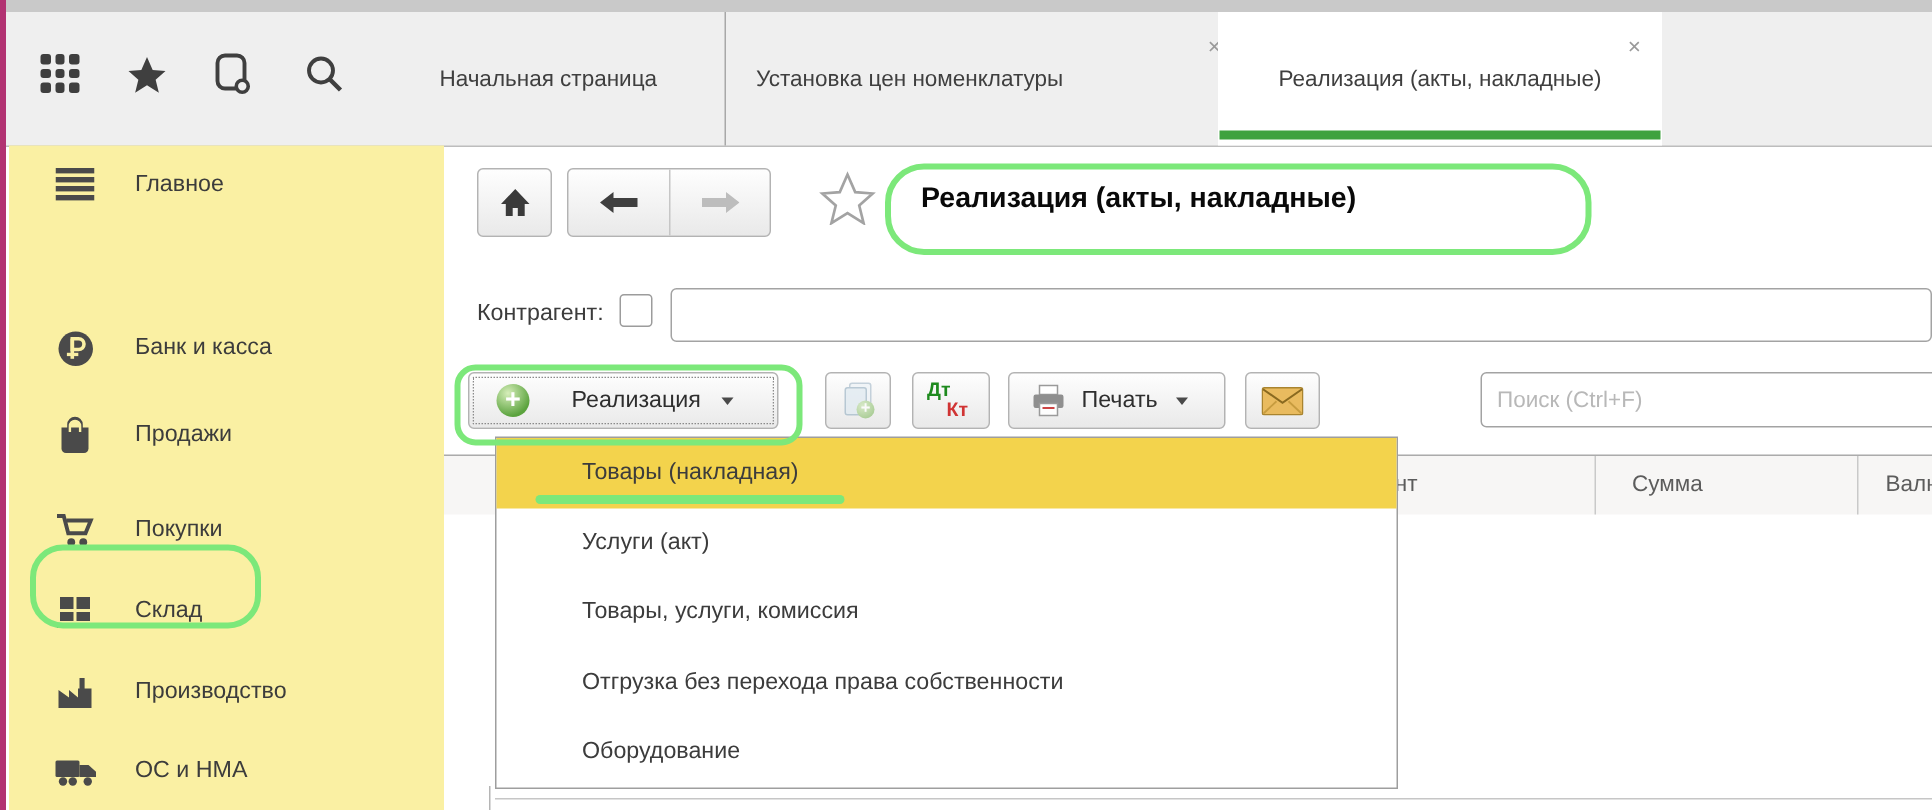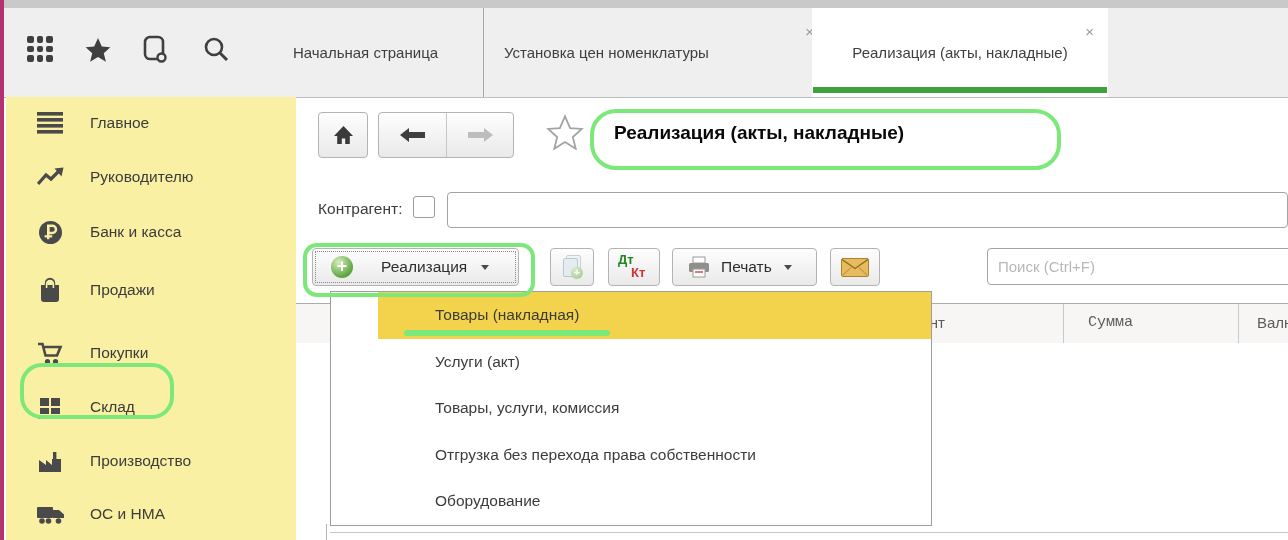--- a/index.html
+++ b/index.html
@@ -49,21 +49,21 @@
   .sphere{width:22px;height:22px;border-radius:50%;background:radial-gradient(circle at 35% 28%,#d6eeba,#5ba33e 72%);
           color:#fff;font-size:18px;font-weight:bold;text-align:center;line-height:21px;flex:0 0 auto;}
 
   
   .grid-header{left:296px;top:303px;width:992px;height:40px;background:#f7f6f5;border-top:1px solid #ababab;z-index:1;}
   .col-sep{position:absolute;top:0;bottom:0;width:1px;background:#c9c9c9;}
   .col-label{position:absolute;top:10px;font-size:15px;color:#5c5c5c;white-space:nowrap;}
 
   
   .menu{left:330px;top:291px;width:602px;height:235px;background:#fff;border:1px solid #9e9e9e;z-index:10;}
-  .menu-item{position:relative;height:46.6px;line-height:46.6px;padding-left:57px;font-size:15.5px;color:#3c3c3c;cursor:pointer;white-space:nowrap;margin-left:47px;}
+  .menu-item{position:relative;height:46.6px;line-height:46.6px;padding-left:57px;font-size:15.5px;color:#3c3c3c;cursor:pointer;white-space:nowrap;}
   .menu-item.hl{background:#f3d34c;}
 
   .thin-h{background:#c6c6c6;height:1px;}
   .thin-v{background:#b5b5b5;width:1px;}
 
   .dtkt-top{position:absolute;left:9px;top:3px;font-size:13px;font-weight:bold;color:#1e8a1e;}
   .dtkt-bot{position:absolute;left:22px;top:16px;font-size:13px;font-weight:bold;color:#d03434;text-align:right;}
 
   .doc-ico{position:relative;width:22px;height:24px;opacity:.75;margin:0 auto;}
   .doc-ico .p1{position:absolute;left:5px;top:0;width:13px;height:17px;background:#eef3f7;border:1px solid #b3c4d1;border-radius:2px;}
@@ -130,29 +130,20 @@
       <span class="side-ico">
         <svg width="26" height="22" viewBox="0 0 26 22">
             <rect y="0" width="26" height="3.6" fill="#4a4a4a"></rect>
             <rect y="6" width="26" height="3.6" fill="#4a4a4a"></rect>
             <rect y="12" width="26" height="3.6" fill="#4a4a4a"></rect>
             <rect y="18" width="26" height="3.6" fill="#4a4a4a"></rect>
           </svg>
       </span>
       <span class="side-label">Главное</span>
     </div>
-    <div class="side-item" style="top:62px;">
-      <span class="side-ico">
-        <svg width="27" height="20" viewBox="0 0 27 20">
-            <polyline points="1,17 9,8 14,12 23,3" fill="none" stroke="#4a4a4a" stroke-width="3.2"></polyline>
-            <polygon points="17.5,1.5 26.5,0.5 24.5,9.5" fill="#4a4a4a"></polygon>
-          </svg>
-      </span>
-      <span class="side-label">Руководителю</span>
-    </div>
     <div class="side-item" style="top:175px;">
       <span class="side-ico">
         <svg width="24" height="26" viewBox="0 0 24 26">
           <path d="M3 8 h18 v14 a3 3 0 0 1 -3 3 H6 a3 3 0 0 1 -3 -3 z" fill="#4a4a4a"></path>
           <path d="M8 10 V6 a4 4 0 0 1 8 0 v4" fill="none" stroke="#4a4a4a" stroke-width="2.4"></path>
           <path d="M8.6 11 V7 a3.4 3.4 0 0 1 6.8 0 v4" fill="none" stroke="#faf0a3" stroke-width="1.6"></path>
         </svg>
       </span>
       <span class="side-label">Продажи</span>
     </div>
@@ -279,21 +270,21 @@
       <path d="M1.5 17.5 L10 9.5 M26.5 17.5 L18 9.5" fill="none" stroke="#c79c3f" stroke-width="1.2"></path>
     </svg>
   </div>
 
   <input class="text-input" style="left: 987px; top: 248px; width: 352px; height: 37px;" placeholder="Поиск (Ctrl+F)">
 
   <div class="abs grid-header">
     <div class="col-sep" style="left:767px;"></div>
     <div class="col-sep" style="left:942px;"></div>
     <span class="col-label" style="right:343px;">Контрагент</span>
-    <span class="col-label" style="left:792px;font-family:Liberation Mono, monospace;">Сумма</span>
+    <span class="col-label" style="left:792px;">Сумма</span>
     <span class="col-label" style="left:961px;">Валюта</span>
   </div>
 
   <div class="abs thin-h" style="left:330px;top:532px;width:958px;"></div>
   <div class="abs thin-v" style="left:326px;top:524px;height:16px;"></div>
 
   <div class="abs menu">
     <div class="menu-item hl">
       <span>Товары (накладная)</span>
       <span class="annot-bar" style="left:26px;top:38px;width:206px;height:6px;"></span>

